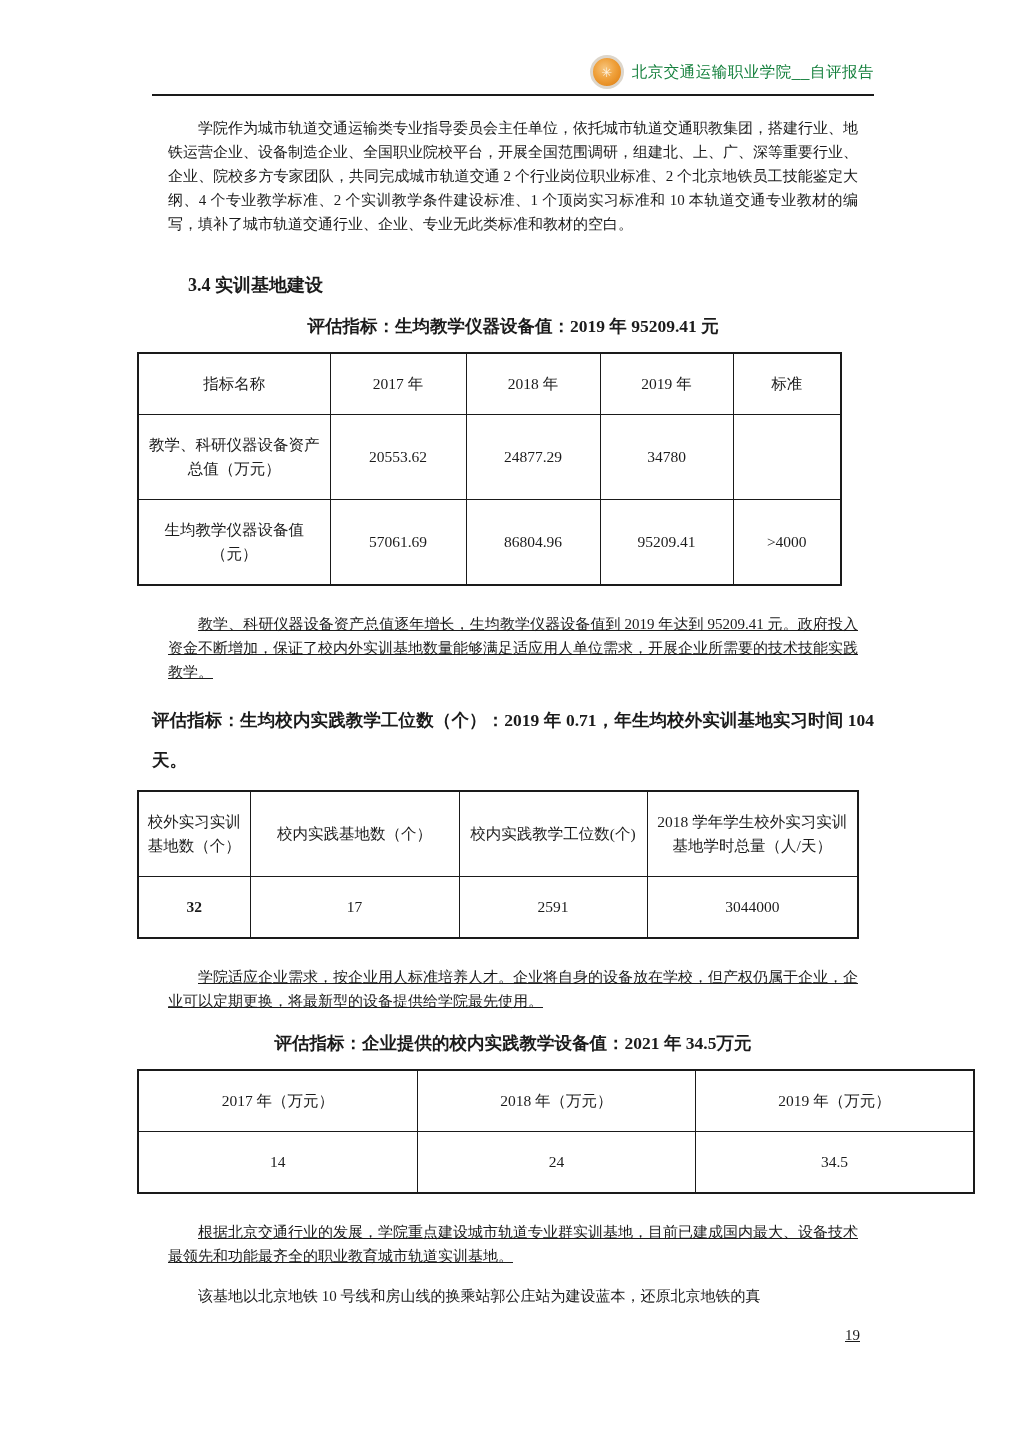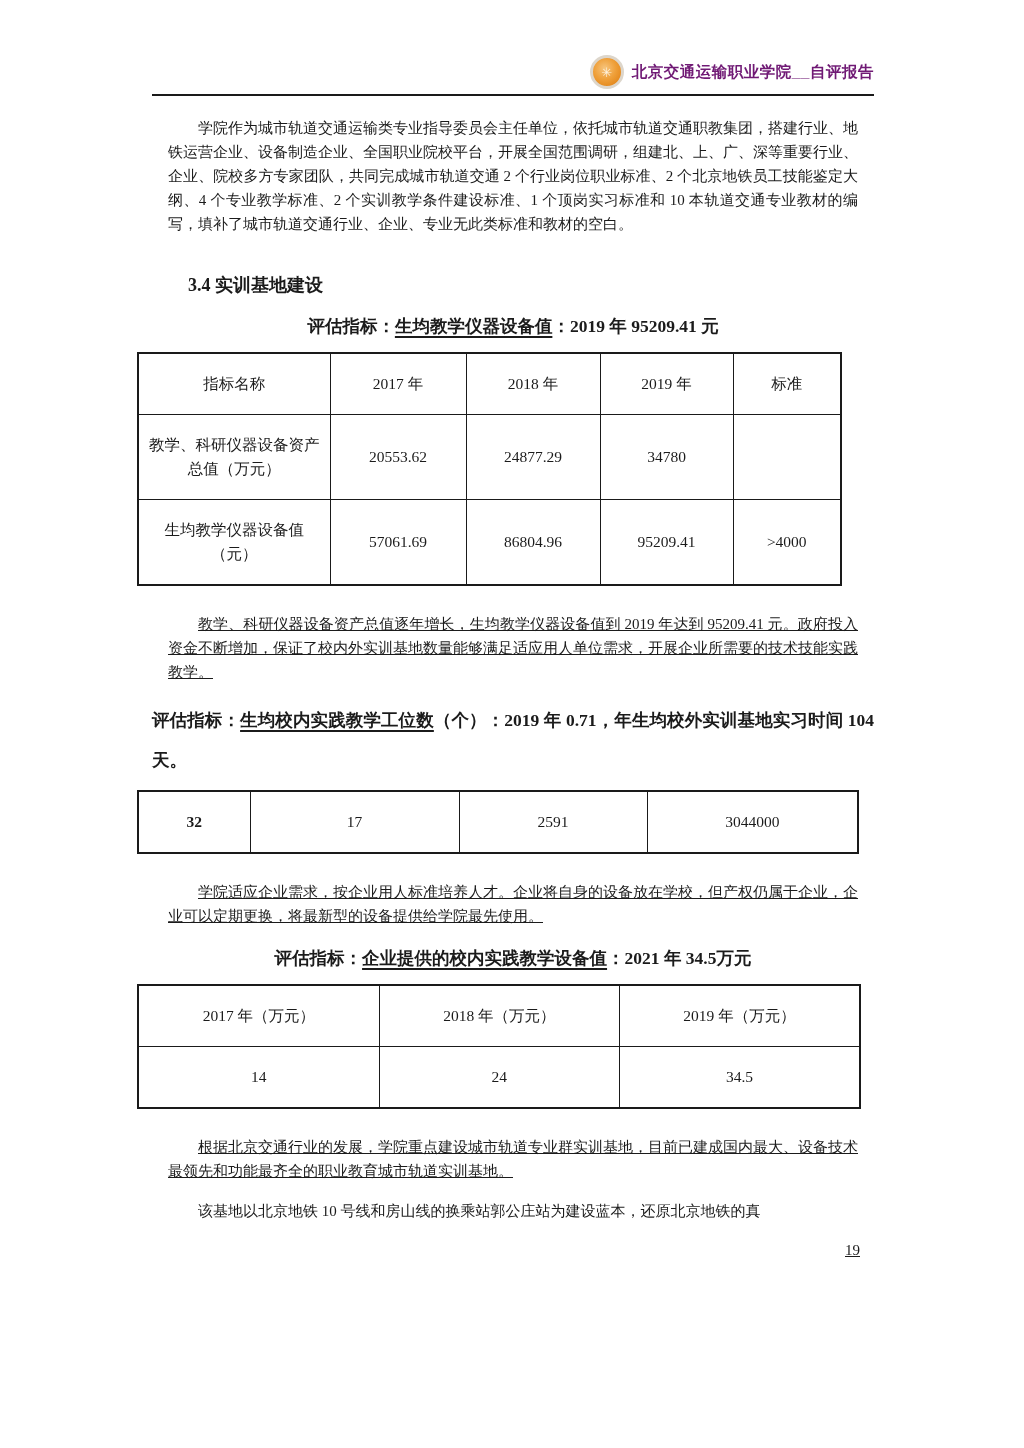--- a/index.html
+++ b/index.html
@@ -37,23 +37,23 @@
     flex: 0 0 auto;
   }
   .seal span {
     color: rgba(255, 248, 235, 0.9);
     font-size: 13px;
     line-height: 1;
     font-family: "DejaVu Sans", sans-serif;
   }
   .doc-header-title {
     font-family: "Liberation Sans", "DejaVu Sans", sans-serif;
-    font-weight: bold;
+    font-weight: normal;
     font-size: 15.5px;
-    color: #701a75;
+    color: #15803d;
     letter-spacing: 0.5px;
   }
 
   
   .body-par {
     margin: 16px;
     font-size: 15px;
     line-height: 24px;
     text-align: justify;
     text-indent: 2em;
@@ -70,21 +70,20 @@
 
   .indicator {
     margin: 14px 0 0 0;
     font-size: 17.5px;
     font-weight: bold;
     line-height: 40px;
   }
   .indicator.center { text-align: center; line-height: 28px; }
   .indicator.flow   { text-align: justify; margin-top: 2px; }
   .uline {
-    text-decoration: underline;
     text-underline-offset: 4px;
     text-decoration-thickness: 1.5px;
   }
 
   
   table {
     border-collapse: collapse;
     border: 2px solid #1a1a1a;
     margin-left: -15px;
     font-size: 15.5px;
@@ -93,21 +92,21 @@
   th, td {
     border: 1px solid #1a1a1a;
     text-align: center;
     vertical-align: middle;
     padding: 18px 8px;
     line-height: 24px;
     font-weight: normal;
   }
   .t1 { width: 705px; margin-top: 12px; }
   .t2 { width: 722px; margin-top: 10px; }
-  .t3 { width: 724px; margin-top: 12px; }
+  .t3 { width: 838px; margin-top: 12px; }
   .row-h30 th, .row-h30 td { height: 32px; }
   .row-h72 td { height: 74px; }
   .row-h42 td { height: 42px; }
   .row-h70 th { height: 72px; }
   .row-h28 td { height: 30px; margin-top: 20px; }
   .bold { font-weight: bold; }
 
   
   .page-number {
     margin-top: 4px;
@@ -175,20 +174,26 @@
     <p class="indicator flow"><span>评估指标：</span><span class="uline">生均校内实践教学工位数</span><span>（个）：2019 年 0.71，年生均校外实训基地实习时间 104天。</span></p>
 
     <table class="t2">
       <colgroup>
           <col style="width:112px">
           <col style="width:209px">
           <col style="width:188px">
           <col>
         </colgroup>
       <tbody>
+          <tr class="row-h70">
+        <th>校外实习实训基地数（个）</th>
+        <th>校内实践基地数（个）</th>
+        <th>校内实践教学工位数(个)</th>
+        <th>2018 学年学生校外实习实训基地学时总量（人/天）</th>
+      </tr>
       <tr class="row-h28">
         <td class="bold">32</td>
         <td>17</td>
         <td>2591</td>
         <td>3044000</td>
       </tr>
     </tbody>
       </table>
 
     <p class="body-par mt-p">学院适应企业需求，按企业用人标准培养人才。企业将自身的设备放在学校，但产权仍属于企业，企业可以定期更换，将最新型的设备提供给学院最先使用。</p>

